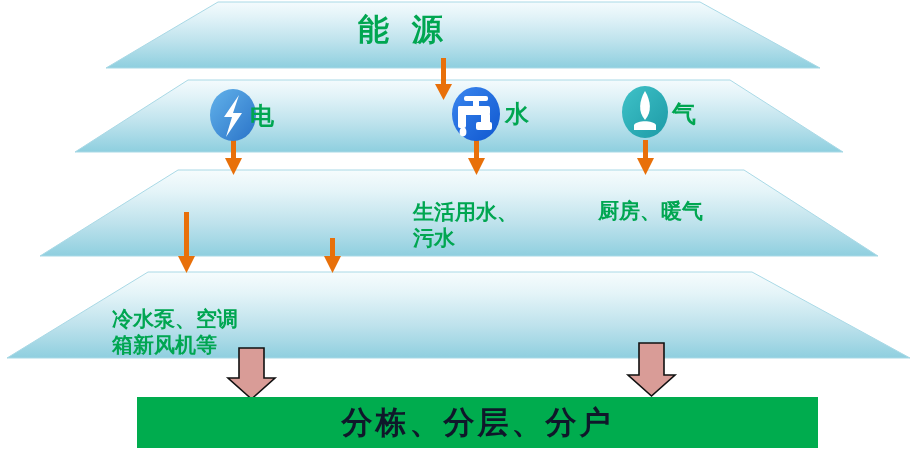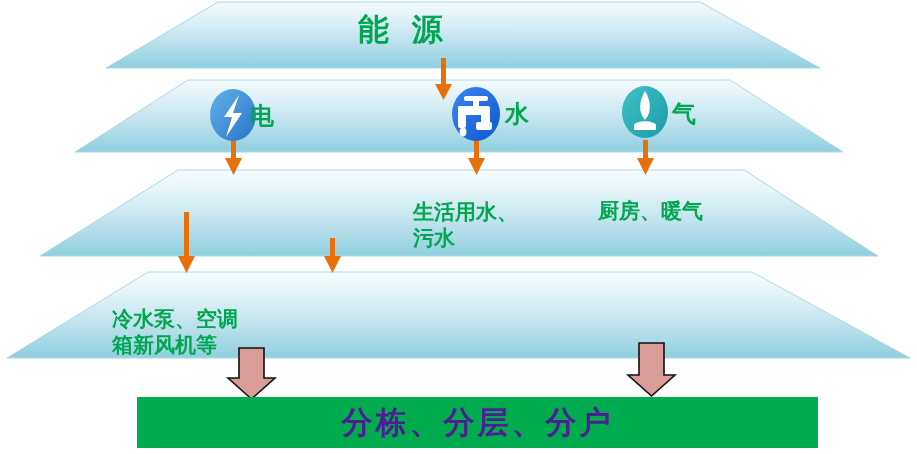--- a/index.html
+++ b/index.html
@@ -57,21 +57,21 @@
   }
   .bottom-bar-label {
     position: absolute;
     left: 0;
     top: 0;
     width: 681px;
     height: 51px;
     display: flex;
     align-items: center;
     justify-content: center;
-    color: #4c1d95;
+    color: #0f172a;
     font-size: 31px;
     font-weight: bold;
     letter-spacing: 3px;
   }
 </style>
 </head>
 <body>
 
 <div id="stage">
 

